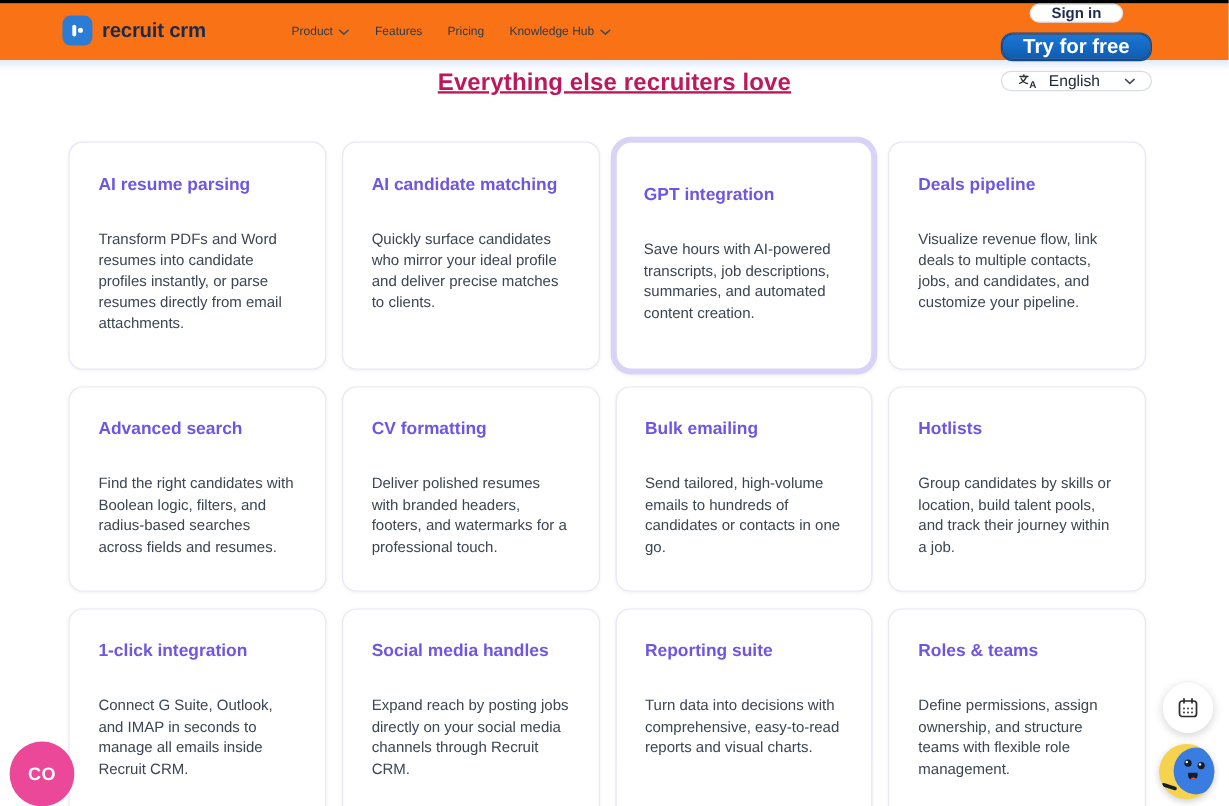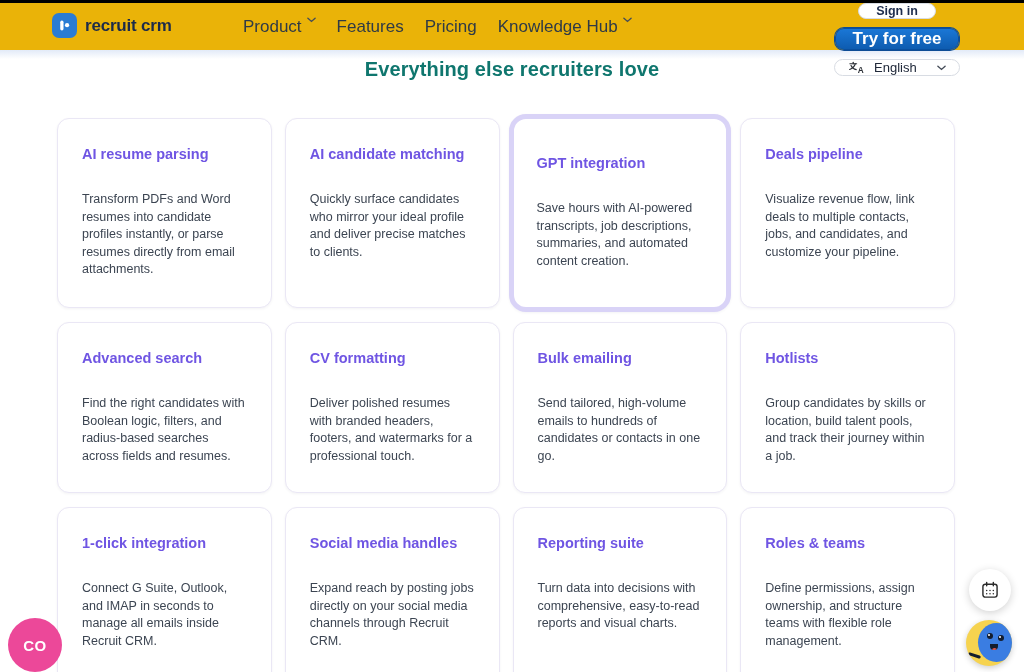--- a/index.html
+++ b/index.html
@@ -9,39 +9,39 @@
     background: #ffffff;
     position: relative;
     overflow: hidden;
   }
   .top-bar { height: 3px; background: #000; width: 100%; }
 
   
   .navbar {
     position: relative;
     height: 47px;
-    background: #eab308;
+    background: #f97316;
   }
   .logo {
     position: absolute; left: 52px; top: 10px;
     display: flex; align-items: center; gap: 8px; cursor: pointer;
   }
   .logo-icon {
     width: 25px; height: 25px; border-radius: 7px;
     background: #2a7cd4; display: flex; align-items: center; justify-content: center;
   }
   .logo-text { font-size: 17px; font-weight: bold; color: #1c2b4a; letter-spacing: -0.2px; }
 
   .nav-links {
     position: absolute; left: 243px; top: 0; height: 47px;
     display: flex; align-items: center; gap: 21px;
   }
   .nav-link {
-    display: flex; align-items: flex-start; gap: 5px;
-    font-size: 17px; color: #2f3a46; text-decoration: none; cursor: pointer;
+    display: flex; align-items: center; gap: 5px;
+    font-size: 10px; color: #2f3a46; text-decoration: none; cursor: pointer;
     white-space: nowrap;
   }
   .nav-right {
     position: absolute; right: 64px; top: 0; height: 47px;
     display: flex; align-items: center; gap: 9px; flex-direction: column;
   }
   .btn-signin {
     height: 28px; padding: 0 17px; background: #fff;
     border: 1px solid #d8dce3; border-radius: 15px;
     font-family: inherit; font-size: 12.5px; font-weight: bold; color: #1d2c4d;
@@ -63,22 +63,23 @@
   }
   .btn-lang .lang-label { flex: 1; text-align: left; }
 
   
   .band {
     height: 9px; width: 100%;
     background: linear-gradient(180deg, #e2eaf8, rgba(255,255,255,0));
   }
   .page-title {
     position: absolute; left: 0; top: 58px; width: 100%;
-    text-align: center; font-size: 20px; font-weight: bold; color: #0f766e;
+    text-align: center; font-size: 20px; font-weight: bold; color: #be185d;
     letter-spacing: 0.1px;
+    text-decoration: underline;
   }
 
   
   .grid {
     position: absolute; left: 57px; top: 118px; width: 898px;
     display: grid;
     grid-template-columns: repeat(4, 1fr);
     grid-template-rows: 190px 171px 190px;
     gap: 14px 13px;
   }

